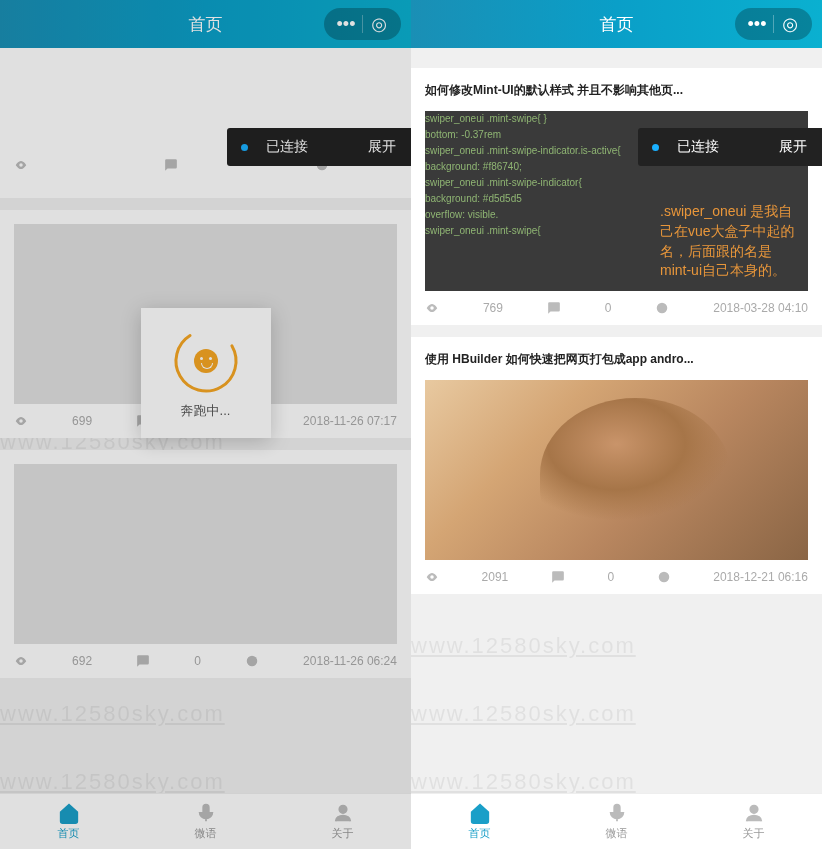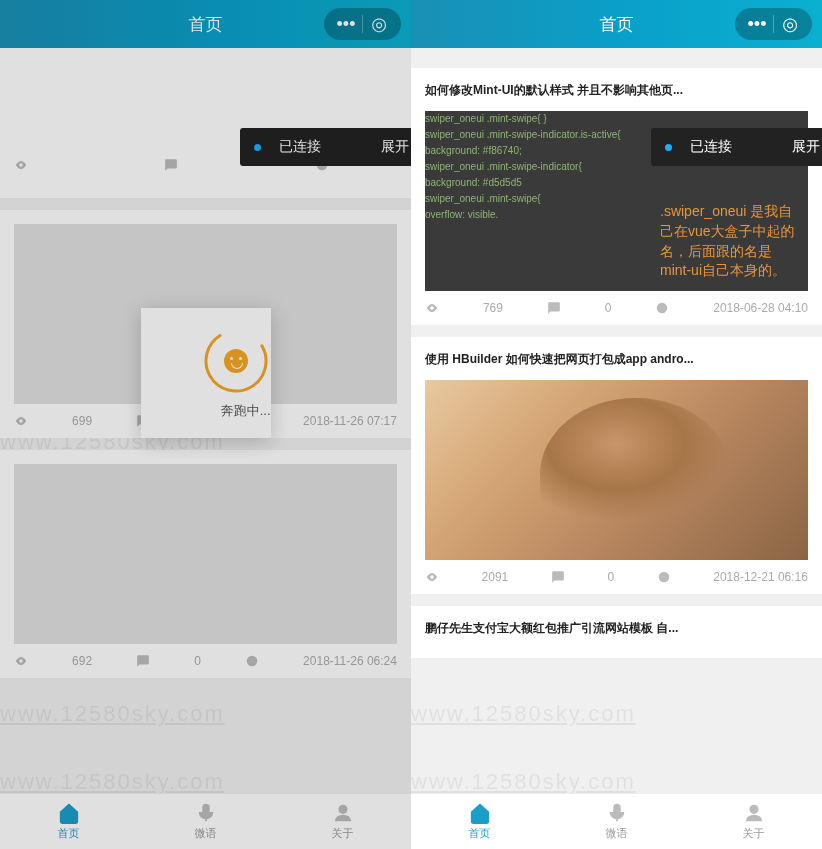--- a/index.html
+++ b/index.html
@@ -19,24 +19,24 @@
 .card-img { width:100%; height:180px; background:#ddd; margin-bottom:10px; position:relative; overflow:hidden; }
 .meta { display:flex; align-items:center; justify-content:space-between; gap:14px; color:#aaa; font-size:12px; }
 .meta-ic { width:14px; height:14px; display:inline-flex; align-items:center; justify-content:center; }
 .meta svg { width:14px; height:14px; fill:#bbb; }
 .tabbar { height:56px; background:#fff; border-top:1px solid #eee; display:flex; z-index:3; }
 .tab { flex:1; display:flex; flex-direction:column; align-items:center; justify-content:center; gap:2px; color:#999; font-size:11px; }
 .tab.active { color:#1a9fc8; }
 .tab svg { width:22px; height:22px; }
 .tab.active svg { fill:#1a9fc8; stroke:#1a9fc8; }
 .tab:not(.active) svg { fill:#bbb; stroke:#bbb; }
-.toast { position:absolute; top:128px; right:0; background:#222; color:#fff; height:38px; display:flex; align-items:center; padding:0 2px 0 14px; font-size:14px; z-index:10; gap:10px; border-radius:3px 0 0 3px; }
+.toast { position:absolute; top:128px; right:0; background:#222; color:#fff; height:38px; display:flex; align-items:center; padding:0 15px 0 14px; font-size:14px; z-index:10; gap:10px; border-radius:3px 0 0 3px; }
 .toast-dot { width:7px; height:7px; background:#1ab0ff; border-radius:50%; margin-right:8px; }
 .toast-status { margin-right:50px; }
-.loading-box { position:absolute; left:50%; top:50%; transform:translate(-50%,-90%); width:130px; height:130px; background:#fff; display:flex; flex-direction:column; align-items:flex-end; justify-content:center; z-index:20; box-shadow:0 4px 20px rgba(0,0,0,0.2); }
+.loading-box { position:absolute; left:50%; top:50%; transform:translate(-50%,-90%); width:130px; height:130px; background:#fff; display:flex; flex-direction:column; align-items:center; justify-content:center; z-index:20; box-shadow:0 4px 20px rgba(0,0,0,0.2); }
 .spinner { width:70px; height:70px; position:relative; }
 .spinner svg { width:70px; height:70px; }
 .spinner-face { position:absolute; left:50%; top:50%; transform:translate(-50%,-50%); width:24px; height:24px; background:#f5a623; border-radius:50%; }
 .spinner-face::before { content:''; position:absolute; left:6px; top:8px; width:3px; height:3px; background:#fff; border-radius:50%; box-shadow:9px 0 0 #fff; }
 .spinner-face::after { content:''; position:absolute; left:7px; top:14px; width:10px; height:5px; border:1.5px solid #fff; border-top:none; border-radius:0 0 10px 10px; }
 .loading-text { font-size:13px; color:#555; margin-top:6px; }
 .left .content .card:first-child { height:150px; background:#fff; padding-top:110px; }
 .left .content .card:first-child .card-title { display:none; }
 .code-img { background:#3a3a3a; color:#c97a3a; font-family:monospace; font-size:10px; padding:0; line-height:1.6; }
 .code-line { color:#8fb573; }
@@ -175,47 +175,48 @@
       <div class="capsule-div"></div>
       <div class="capsule-btn">◎</div>
     </div>
   </div>
   <div class="content">
     <div style="height:20px"></div>
     <div class="card">
       <div class="card-title">如何修改Mint-UI的默认样式 并且不影响其他页...</div>
       <div class="card-img code-img">
         <div class="code-line">swiper_oneui .mint-swipe{ }</div>
+        <div class="code-line">bottom: -0.37rem</div>
         <div class="code-line">swiper_oneui .mint-swipe-indicator.is-active{</div>
         <div class="code-line">background: #f86740;</div>
         <div class="code-line">swiper_oneui .mint-swipe-indicator{</div>
         <div class="code-line">background: #d5d5d5</div>
+        <div class="code-line">overflow: visible.</div>
         <div class="code-line">swiper_oneui .mint-swipe{</div>
-        <div class="code-line">overflow: visible.</div>
         <div class="code-orange">.swiper_oneui 是我自己在vue大盒子中起的名，后面跟的名是mint-ui自己本身的。</div>
       </div>
       <div class="meta">
         <span class="meta-ic">
             <svg viewBox="0 0 24 24">
               <path d="M12 5C7 5 3 12 3 12s4 7 9 7 9-7 9-7-4-7-9-7zm0 10a3 3 0 110-6 3 3 0 010 6z"></path>
             </svg>
           </span>
         <span>769</span>
         <span class="meta-ic">
             <svg viewBox="0 0 24 24">
               <path d="M20 2H4a2 2 0 00-2 2v18l4-4h14a2 2 0 002-2V4a2 2 0 00-2-2z"></path>
             </svg>
           </span>
         <span>0</span>
         <span class="meta-ic">
             <svg viewBox="0 0 24 24">
               <circle cx="12" cy="12" r="9"></circle>
             </svg>
           </span>
-        <span>2018-06-28 04:10</span>
+        <span>2018-03-28 04:10</span>
       </div>
     </div>
     <div class="card">
       <div class="card-title">使用 HBuilder 如何快速把网页打包成app andro...</div>
       <div class="card-img photo-img"></div>
       <div class="meta">
         <span class="meta-ic">
             <svg viewBox="0 0 24 24">
               <path d="M12 5C7 5 3 12 3 12s4 7 9 7 9-7 9-7-4-7-9-7zm0 10a3 3 0 110-6 3 3 0 010 6z"></path>
             </svg>
@@ -227,23 +228,20 @@
             </svg>
           </span>
         <span>0</span>
         <span class="meta-ic">
             <svg viewBox="0 0 24 24">
               <circle cx="12" cy="12" r="9"></circle>
             </svg>
           </span>
         <span>2018-12-21 06:16</span>
       </div>
-    </div>
-    <div class="card">
-      <div class="card-title">鹏仔先生支付宝大额红包推广引流网站模板 自...</div>
     </div>
   </div>
   <div class="tabbar">
     <div class="tab active">
         <svg viewBox="0 0 24 24" fill="none" stroke-width="2">
           <path d="M3 11l9-8 9 8v10a2 2 0 01-2 2H5a2 2 0 01-2-2V11z"></path>
         </svg>
         <span>首页</span>
       </div>
     <div class="tab">

